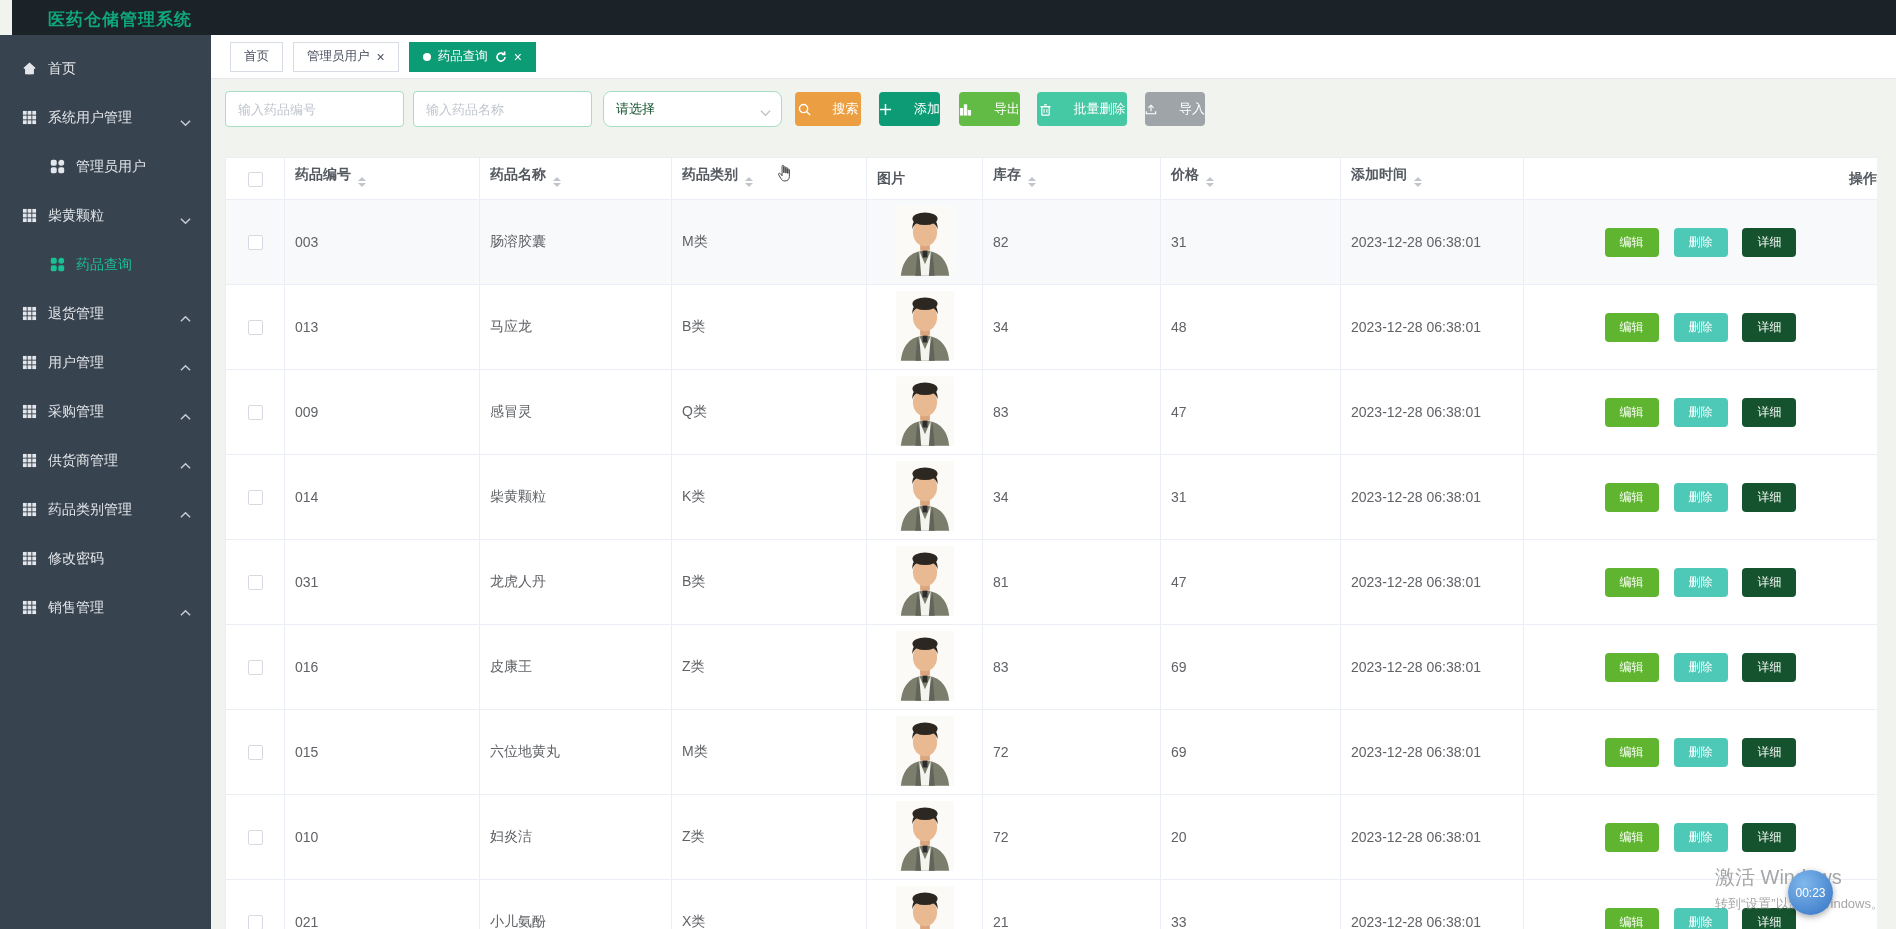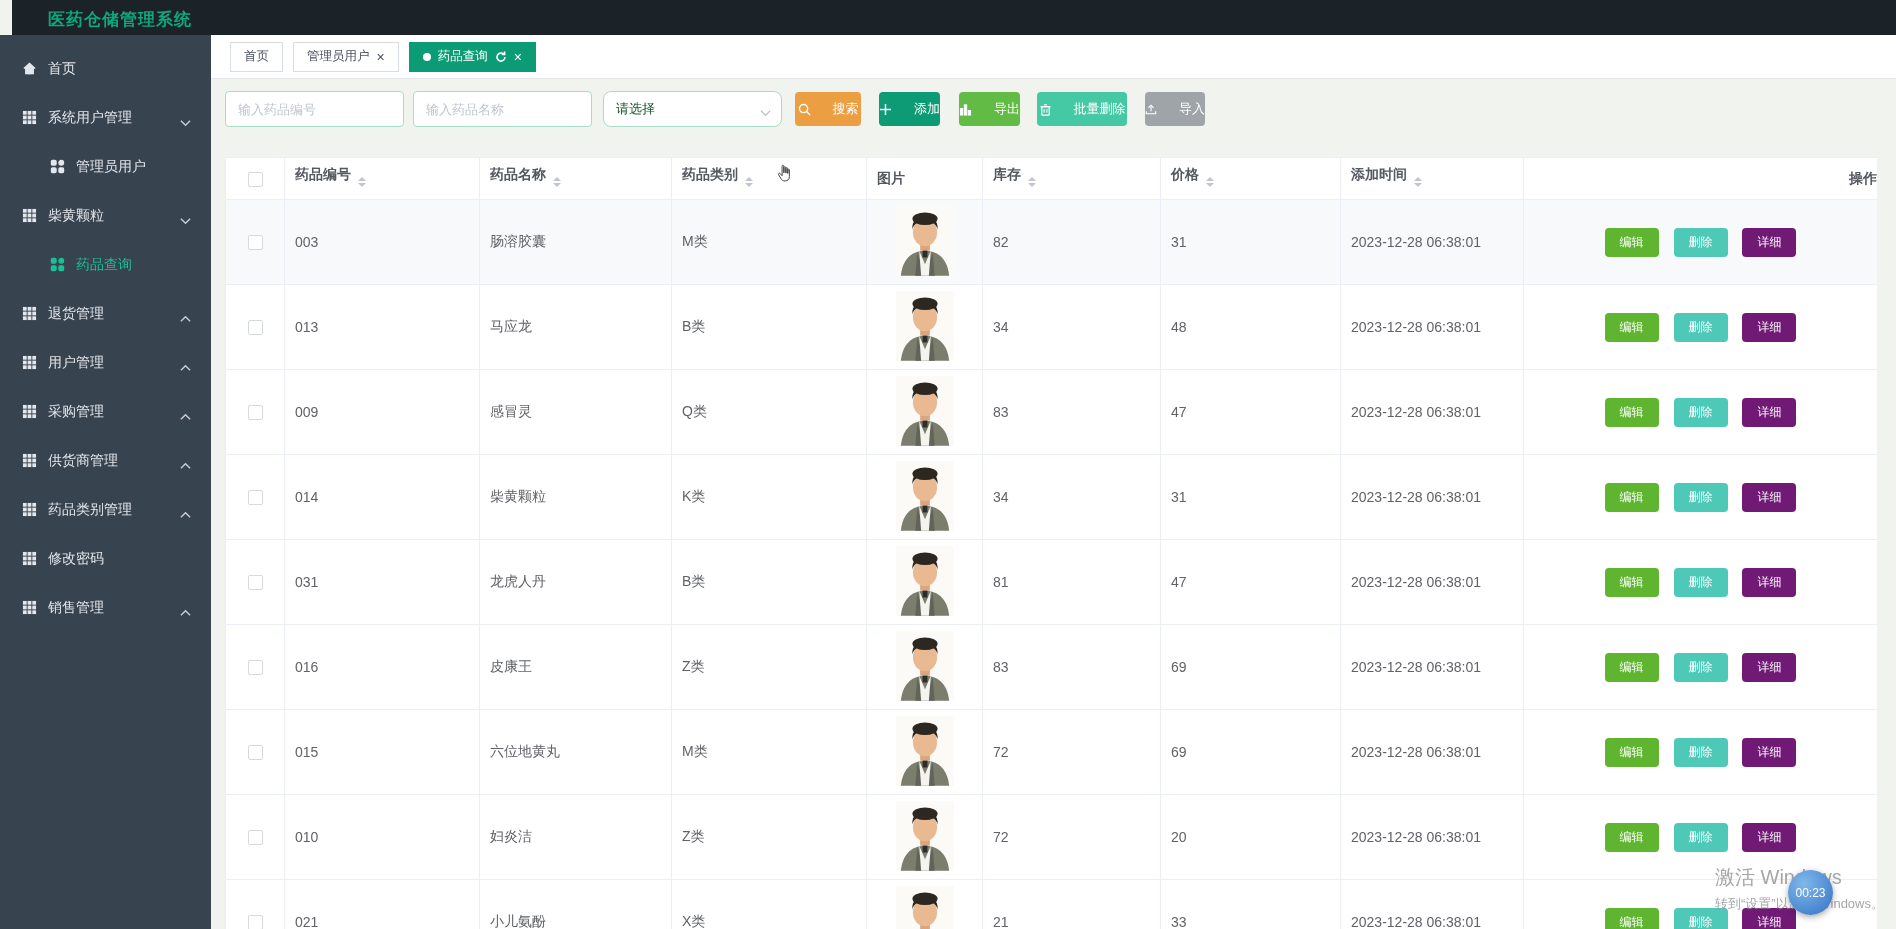--- a/index.html
+++ b/index.html
@@ -60,21 +60,21 @@
   tr.tint td { background:#f7f9fa; }
   .cell-center { text-align:center; padding-left:0; }
   .checkbox { display:inline-block; width:15px; height:15px; border:1px solid #d6dae0; border-radius:2px; background:#fff; vertical-align:middle; cursor:pointer; }
   .sorter { display:inline-flex; flex-direction:column; margin-left:7px; vertical-align:-2px; }
   .caret-up { width:0; height:0; border:4px solid transparent; border-bottom-color:#c0c4cc; margin-bottom:2px; }
   .caret-down { width:0; height:0; border:4px solid transparent; border-top-color:#c0c4cc; }
   .avatar { display:inline-block; }
   .row-btn { height:29px; padding:0 15px; border:none; border-radius:4px; color:#fff; font-size:12px; cursor:pointer; font-family:inherit; }
   .rb-edit { background:#60b530; }
   .rb-del { background:#4ec9b8; margin-left:11px; }
-  .rb-detail { background:#701a75; margin-left:11px; }
+  .rb-detail { background:#14532d; margin-left:11px; }
 
   
   .hand-cursor { position:absolute; left:775px; top:163px; z-index:40; }
   .watermark { position:absolute; right:12px; bottom:16px; text-align:left; color:#8f9091; opacity:.8; z-index:30; pointer-events:none; }
   .watermark .w1 { font-size:20px; }
   .watermark .w2 { font-size:13px; margin-top:4px; }
   .timer-bubble { position:absolute; left:1788px; top:870px; width:45px; height:45px; border-radius:50%; background:radial-gradient(circle at 35% 30%, #7fb8ec, #3472c4); color:#fff; font-size:12px; display:flex; align-items:center; justify-content:center; z-index:35; box-shadow:0 2px 6px rgba(0,0,0,.35); }
 </style>
 </head>
 <body>

